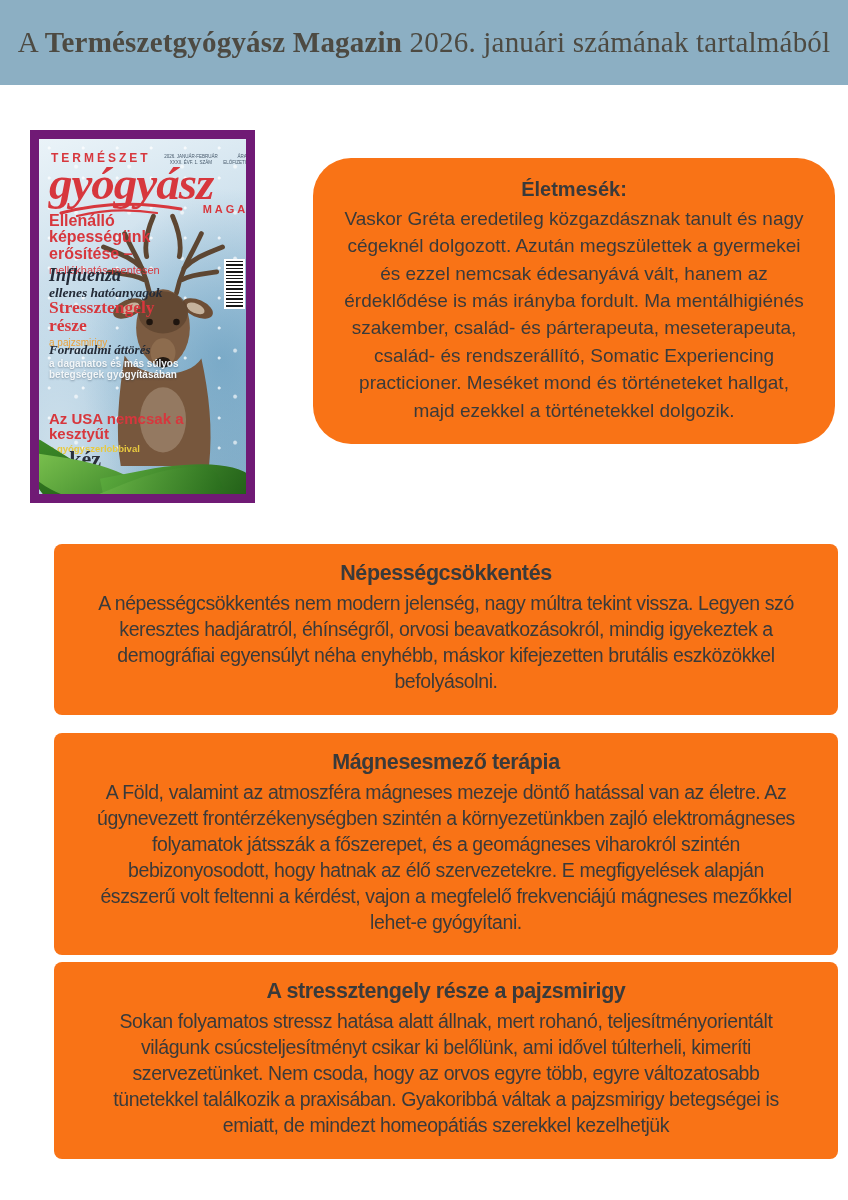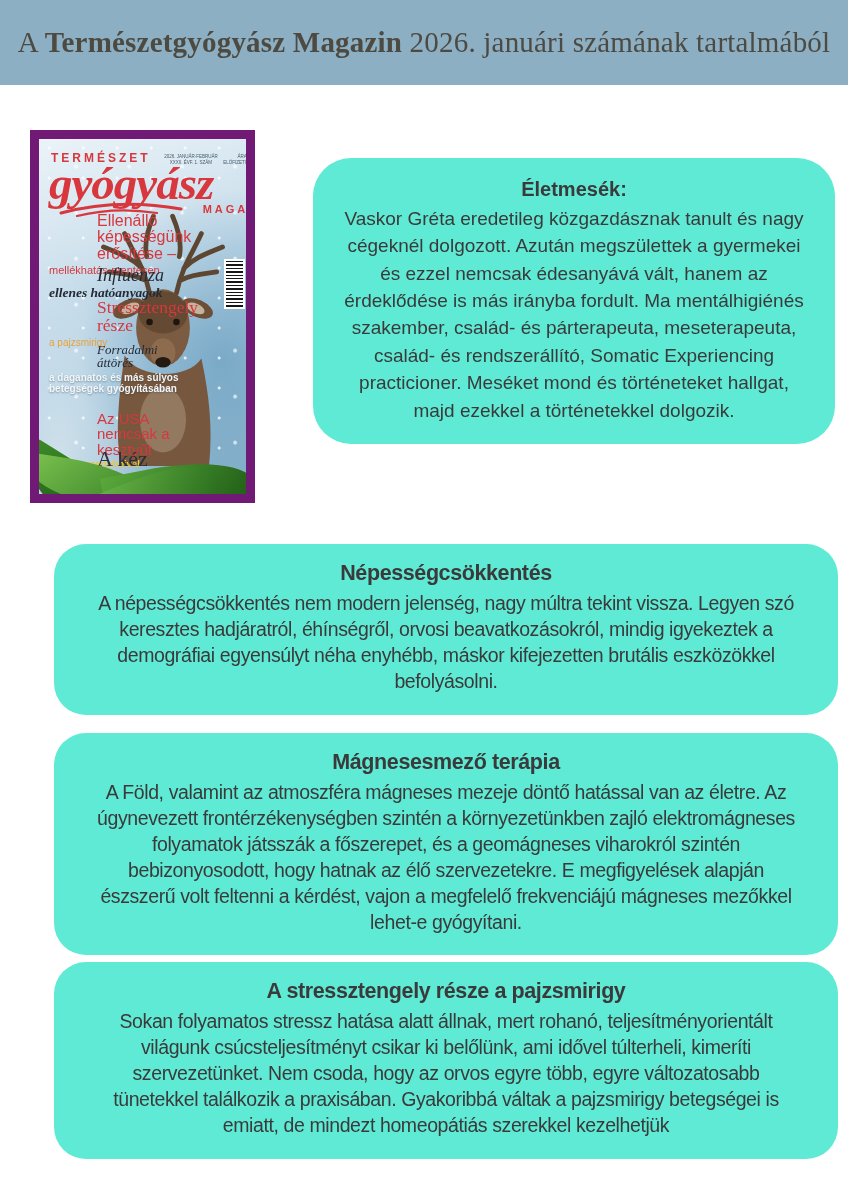--- a/index.html
+++ b/index.html
@@ -33,21 +33,21 @@
           font-size:47px;line-height:.92;letter-spacing:-1px;margin-top:-3px;}
   .m-swoosh{display:block;margin:-4px 0 0 8px;}
   .m-sub{font-size:11px;font-weight:700;letter-spacing:3px;text-align:right;margin-top:-14px;}
   .issue-info,.price-info{position:absolute;top:15px;font-size:4.5px;line-height:1.35;color:#46586a;
           text-transform:uppercase;width:56px;text-align:center;}
   .issue-info{left:124px;}
   .price-info{left:184px;}
 
   .coverlines{position:absolute;left:10px;top:0;width:136px;}
   .cl{position:absolute;left:0;width:136px;}
-  .cl .t{font-weight:400;line-height:1.02;margin-left:48px;}
+  .cl .t{font-weight:700;line-height:1.02;}
   .cl .s{line-height:1.1;margin-top:2px;}
   .cl1{top:74px;}  .cl1 .t{color:#d7373d;font-size:16px;}
                    .cl1 .s{color:#d7373d;font-size:11px;font-weight:400;}
   .cl2{top:127px;} .cl2 .t{color:#242b37;font-family:"Liberation Serif",serif;font-style:italic;font-size:18px;}
                    .cl2 .s{color:#242b37;font-family:"Liberation Serif",serif;font-style:italic;font-size:13.5px;font-weight:700;}
   .cl3{top:160px;} .cl3 .t{color:#d7373d;font-family:"Liberation Serif",serif;font-size:17.5px;}
                    .cl3 .s{color:#e8a13c;font-size:10px;font-weight:400;}
   .cl4{top:204px;} .cl4 .t{color:#242b37;font-family:"Liberation Serif",serif;font-style:italic;font-size:13px;}
                    .cl4 .s{color:#f2f6f8;font-size:10px;font-weight:700;text-shadow:0 1px 2px rgba(30,50,70,.4);}
   .cl5{top:272px;} .cl5 .t{color:#d7373d;font-size:15px;}
@@ -68,26 +68,26 @@
   .leaf1{left:-12px;bottom:-10px;width:125px;height:42px;transform:rotate(9deg);
          background:linear-gradient(135deg,#7cc24f,#2f7a22);}
   .leaf2{left:64px;bottom:-16px;width:150px;height:46px;transform:rotate(-11deg);
          background:linear-gradient(135deg,#5aa93c,#1f5c16);}
   .leaf3{left:-22px;bottom:-24px;width:115px;height:52px;transform:rotate(32deg);
          background:linear-gradient(135deg,#3c8a28,#174a10);}
   .leaf4{right:26px;bottom:-18px;width:125px;height:40px;transform:rotate(-22deg);opacity:.9;
          background:linear-gradient(135deg,#6ab547,#2a6e1d);}
 
   
-  .box{position:absolute;background:#5eead4;box-sizing:border-box;text-align:center;color:#3a3a3a;}
+  .box{position:absolute;background:#f97316;box-sizing:border-box;text-align:center;color:#3a3a3a;}
   .box .title{font-weight:700;}
   .box1{left:313px;top:158px;width:522px;border-radius:38px;padding:17px 26px 20px;}
   .box1 .title{font-size:20px;line-height:1.4;}
   .box1 .body{font-size:19px;line-height:1.44;margin-top:2px;}
-  .wide{left:54px;width:784px;border-radius:32px;padding:16px 36px 20px;letter-spacing:-.4px;}
+  .wide{left:54px;width:784px;border-radius:8px;padding:16px 36px 20px;letter-spacing:-.4px;}
   .wide .title{font-size:21.5px;line-height:1.3;}
   .wide .body{font-size:19.5px;line-height:1.33;margin-top:3px;}
   .box2{top:544px;}
   .box3{top:733px;}
   .box4{top:962px;}
 </style>
 </head>
 <body>
 
 <div class="page">

